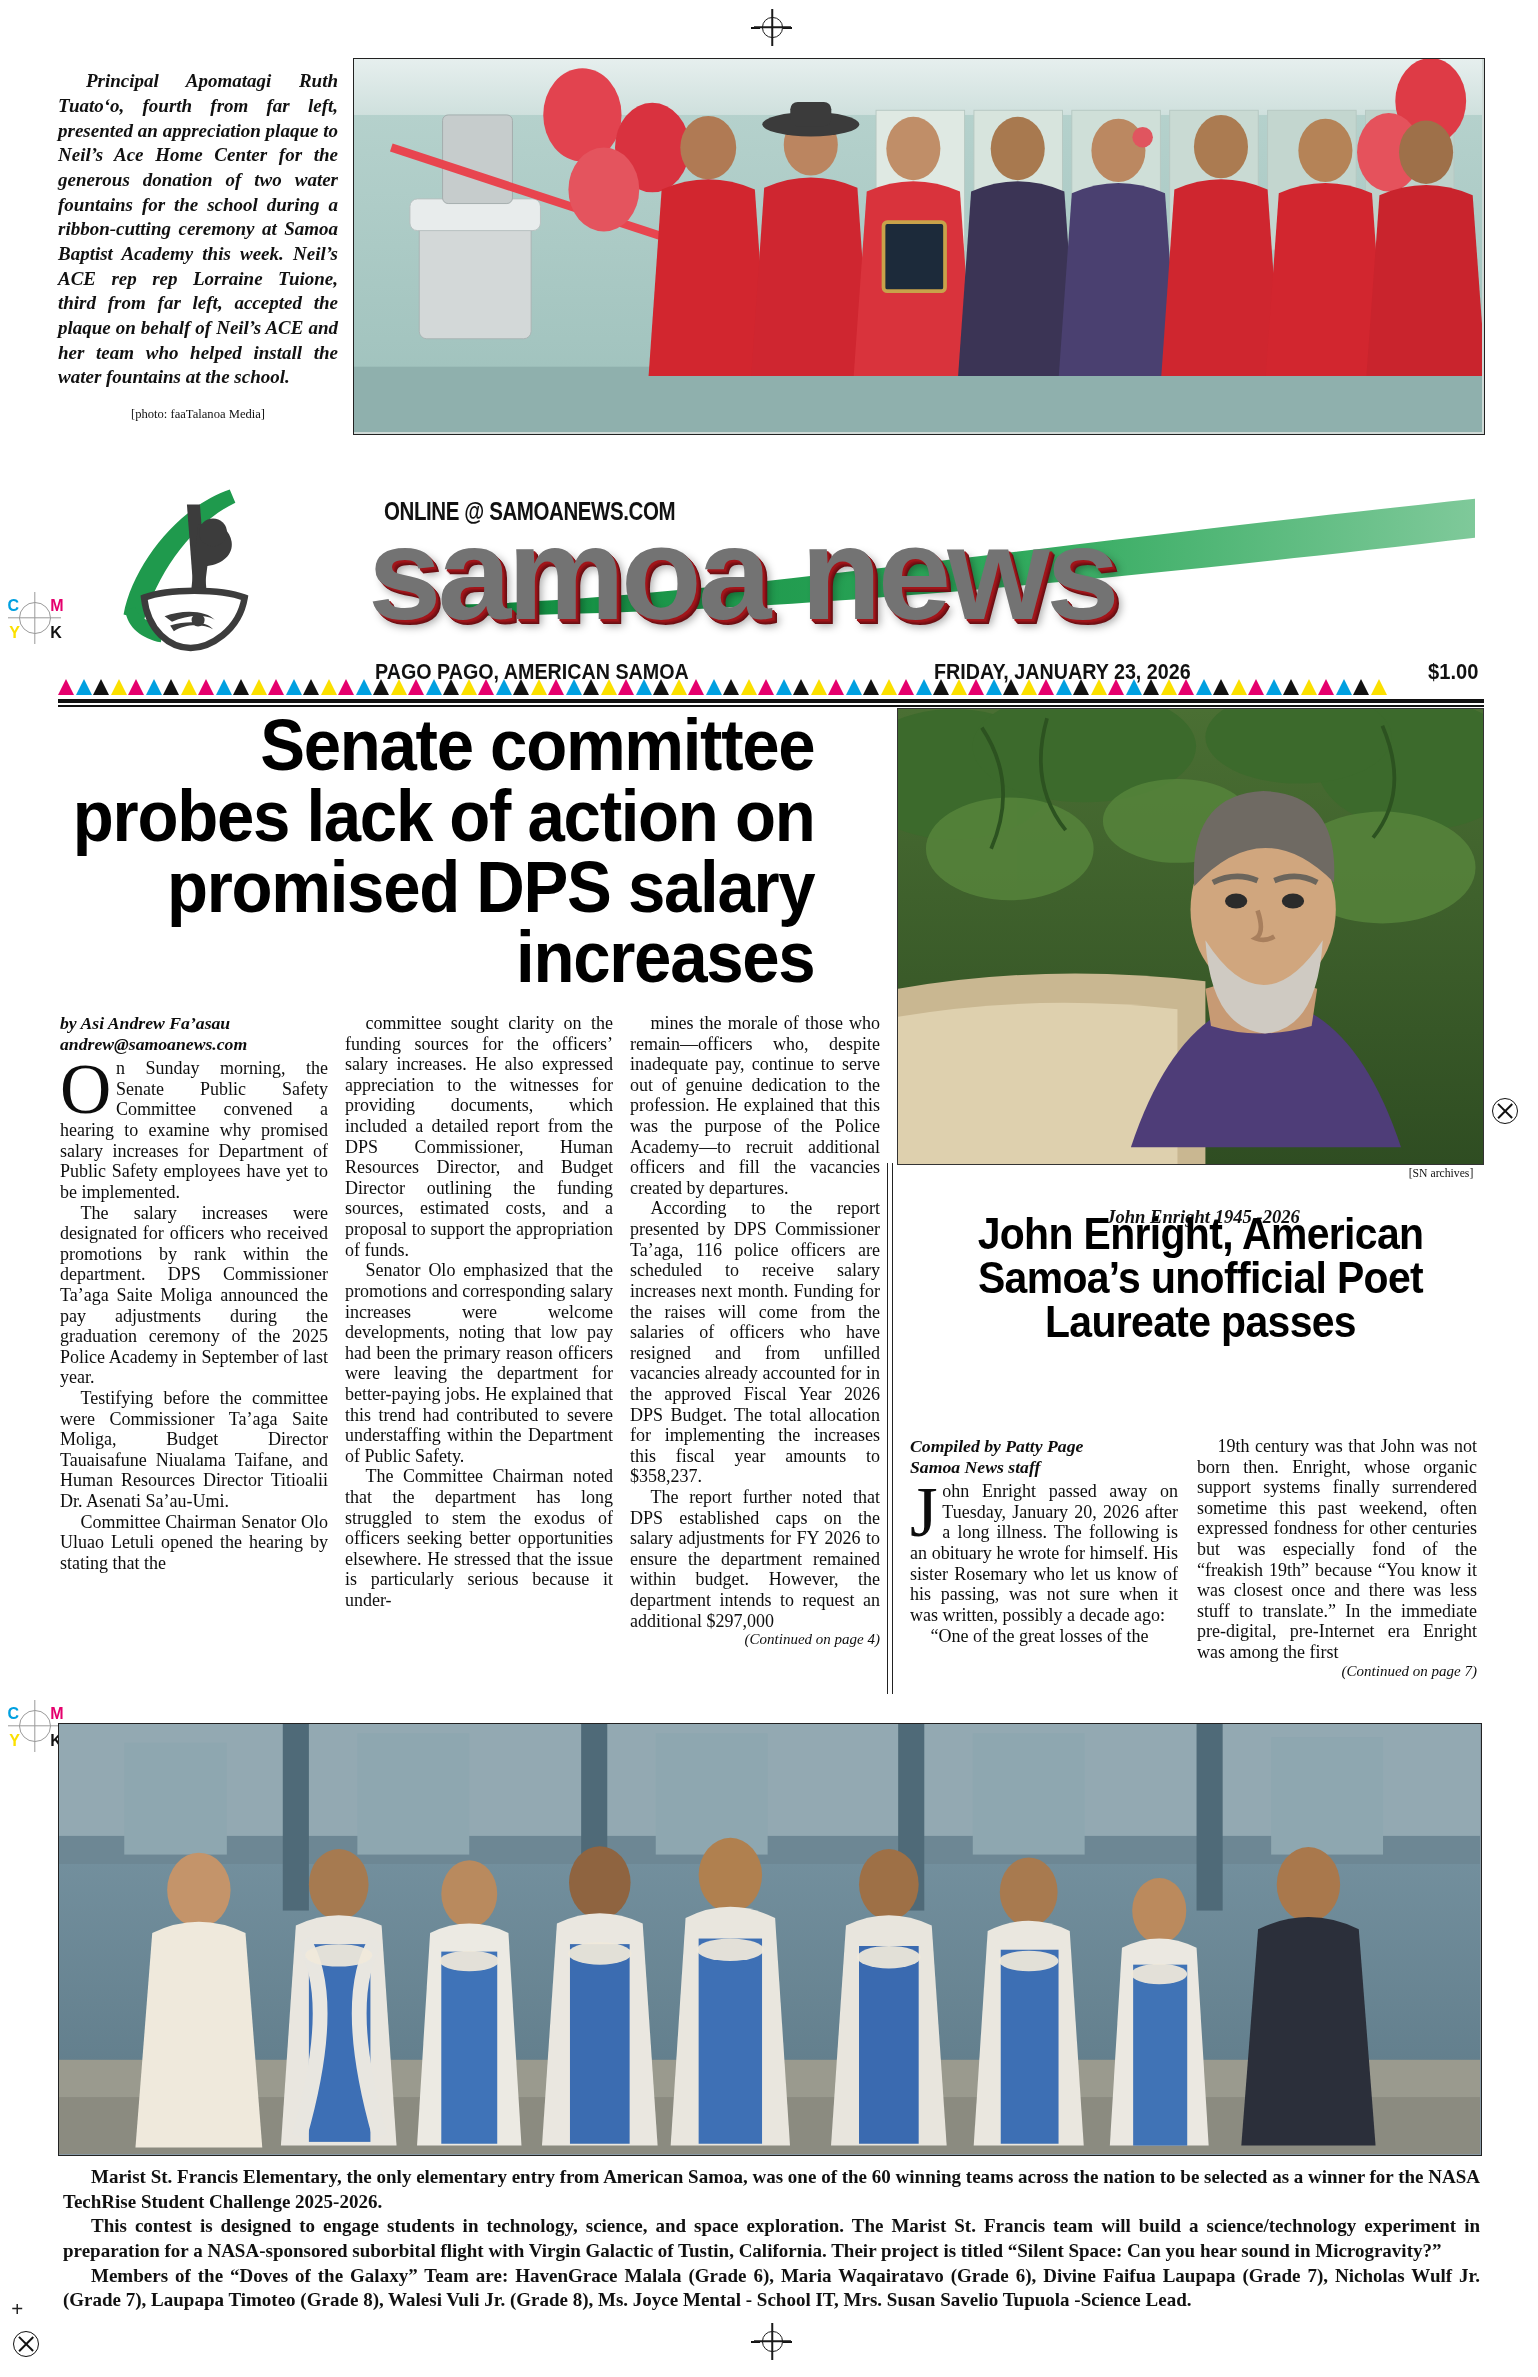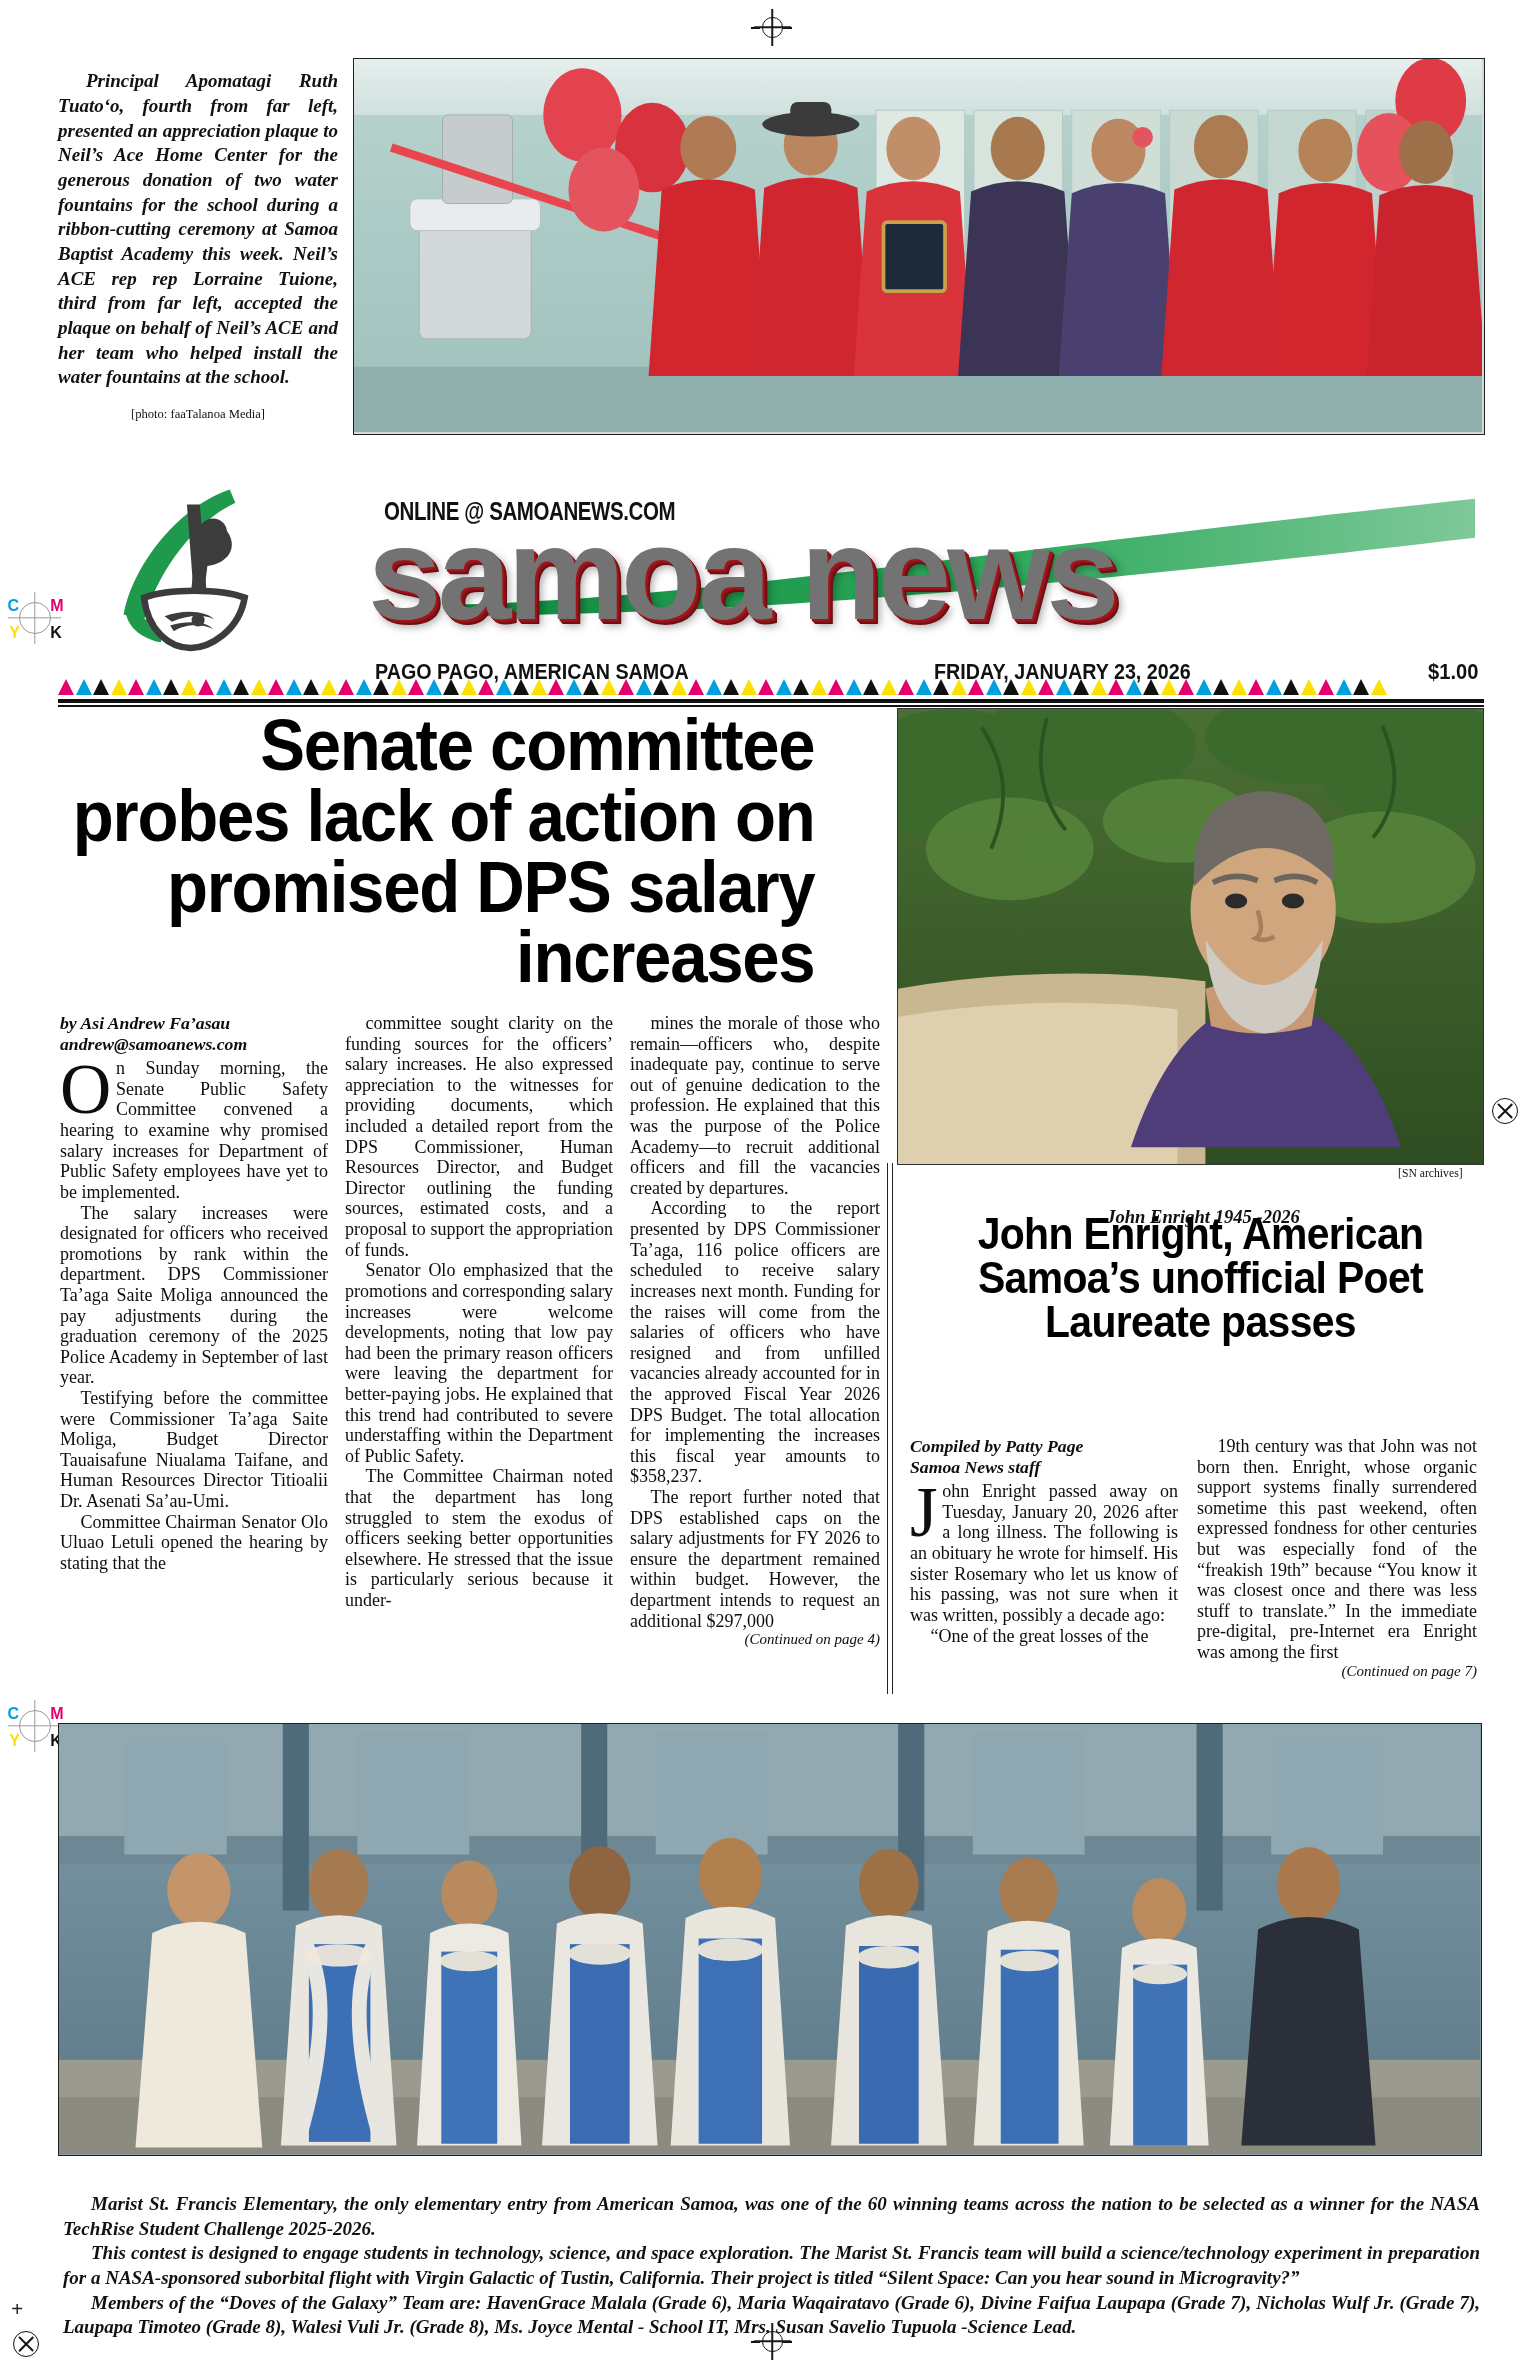--- a/index.html
+++ b/index.html
@@ -234,21 +234,21 @@
     margin-top:33px;
   }
   .enright-credit {
     position:absolute;
     right: 54px; top: 1167px;
     width: 86px;
     font-family:"Liberation Serif", serif;
     font-size: 11.7px;
     line-height:1.15;
     color:#111;
-    text-align:left;
+    text-align:center;
   }
   .enright-head {
     position:absolute;
     left: 914px; top: 1212px;
     width: 573px;
     font-family:"Liberation Sans", sans-serif;
     font-weight:bold;
     font-size: 44px;
     line-height: 1.0;
     text-align:center;
@@ -314,27 +314,25 @@
     border:1.9px solid #222;
     box-sizing:border-box;
     overflow:hidden;
     background:#8a9aa5;
   }
   .bottom-caption {
     position:absolute;
     left: 63px; top: 2165px;
     width: 1417px;
     font-family:"Liberation Serif", serif;
-    font-style: italic;
     font-weight:600;
     font-size: 19px;
     line-height: 1.30;
     color:#111;
     text-align:justify;
-    margin-top:27px;
   }
   .bottom-caption p { margin:0; text-indent: 28px; }
 
   
   .plus-mark {
     position:absolute;
     font-family:"Liberation Sans", sans-serif;
     font-size: 20.5px;
     color:#222;
     line-height:1;

